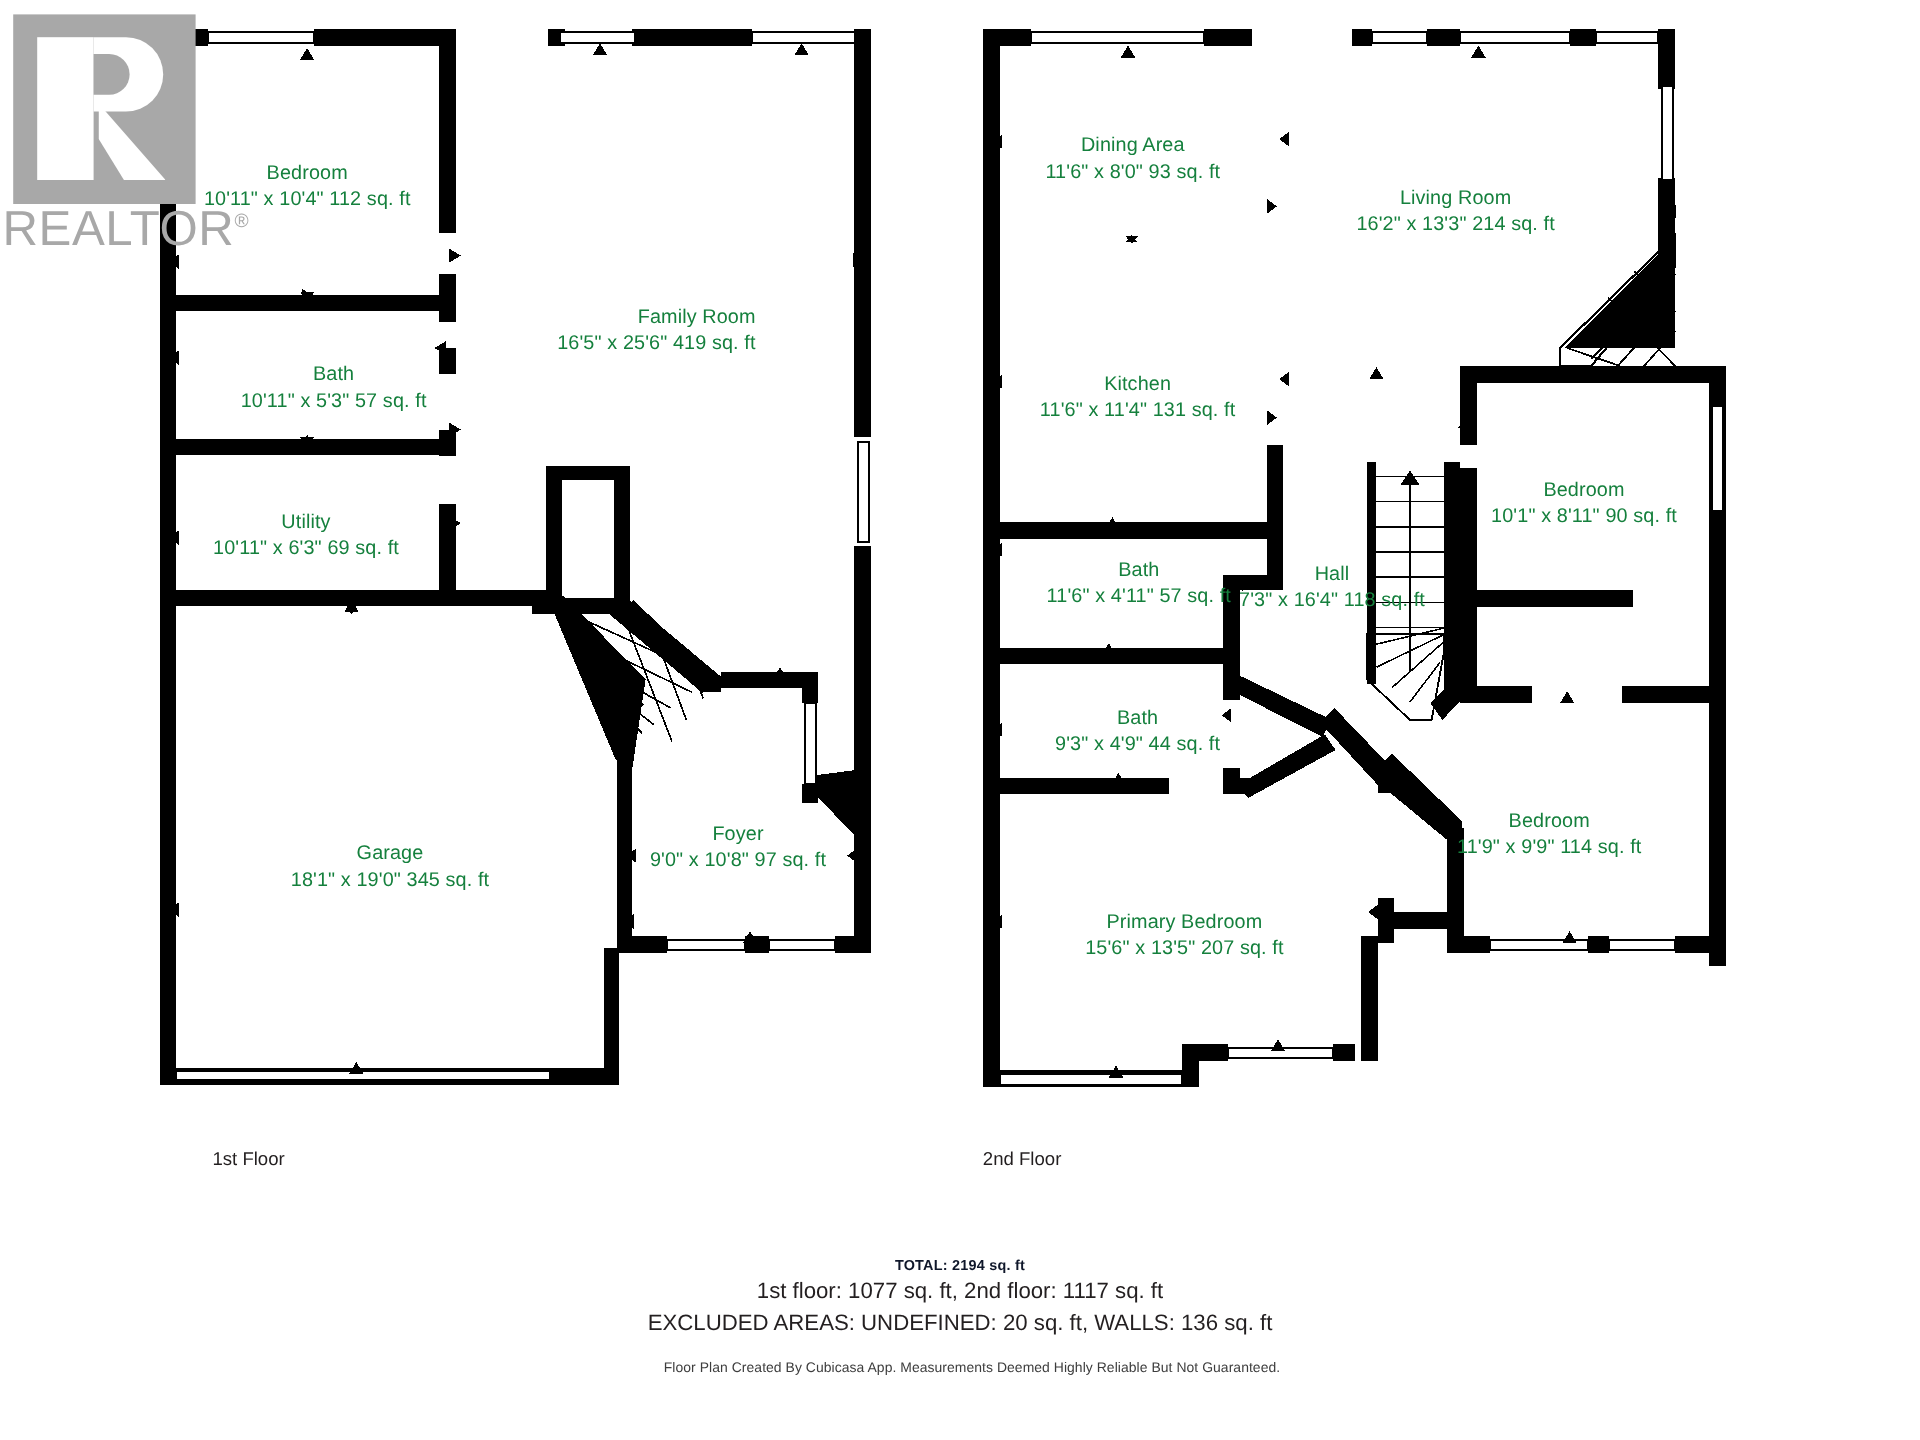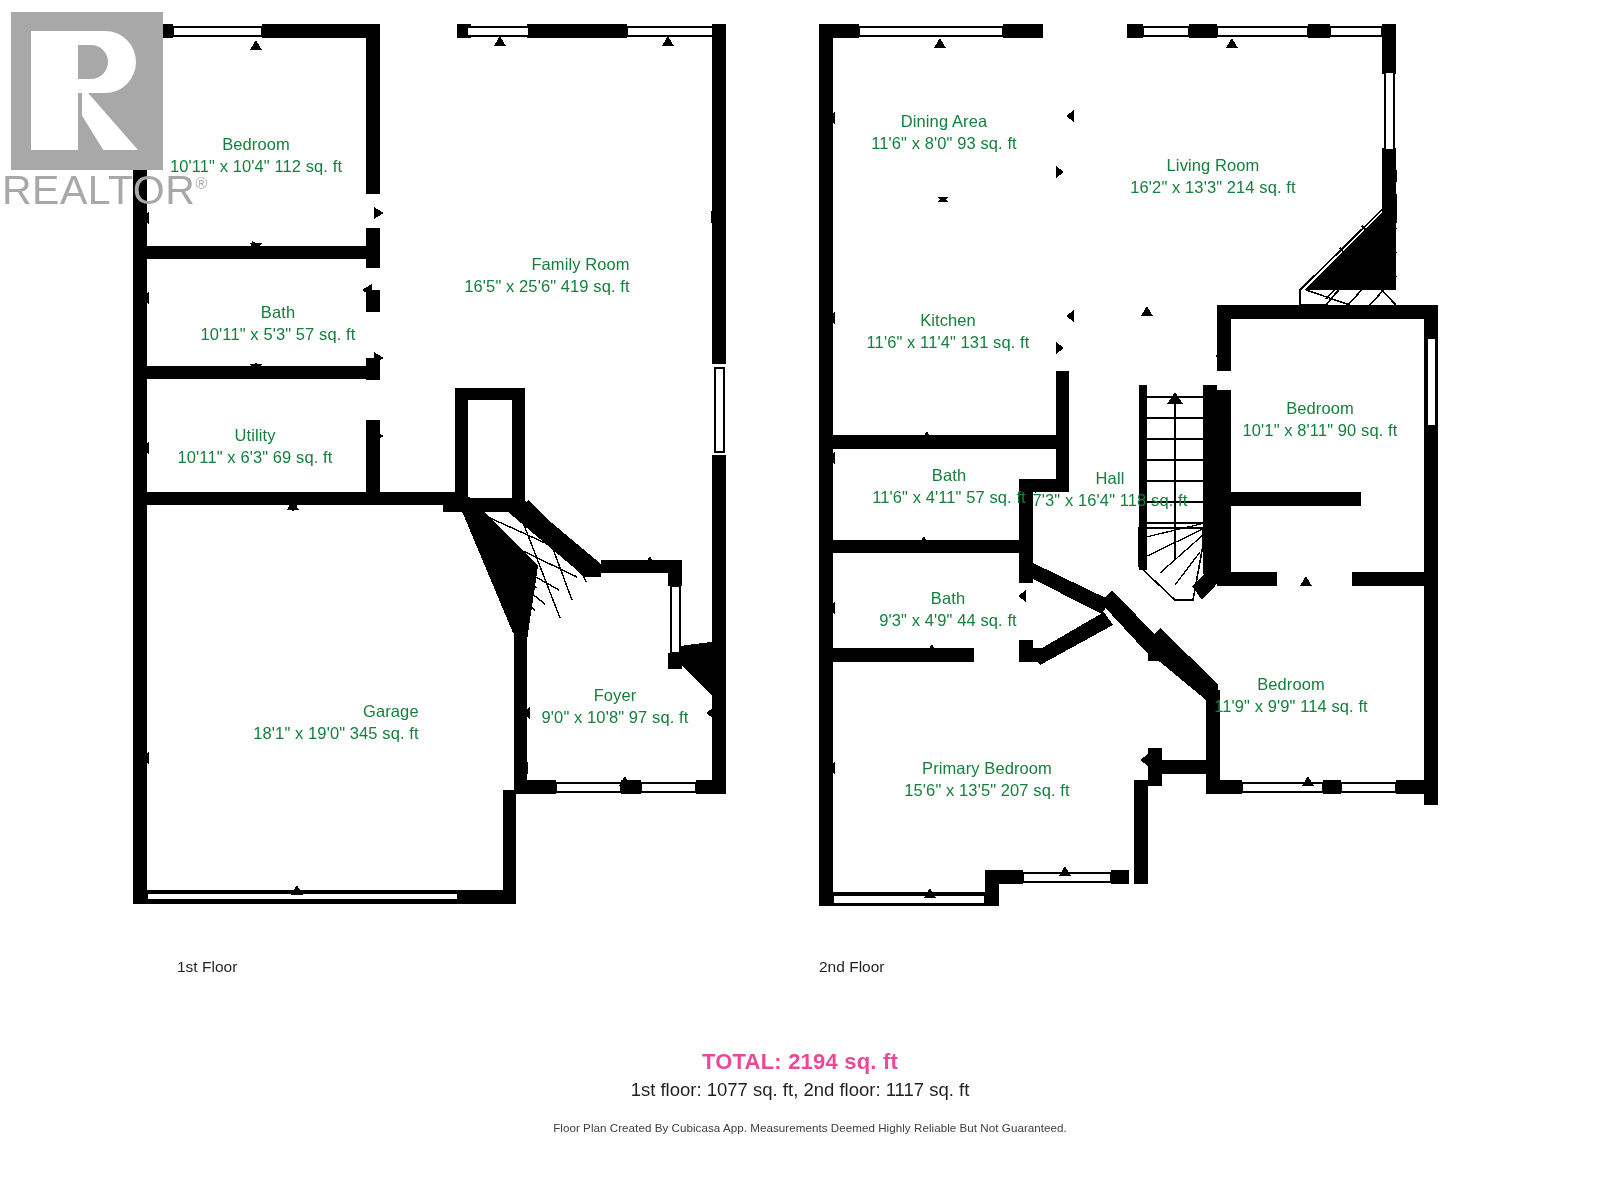--- a/index.html
+++ b/index.html
@@ -58,23 +58,23 @@
 
   
   #footer {
     position: absolute;
     left: 0;
     top: 1046px;
     width: 1600px;
     text-align: center;
   }
   #footer .total {
-    font-size: 22px;
+    font-size: 12px;
     font-weight: bold;
-    color: #ec4899;
+    color: #0f172a;
     letter-spacing: 0.2px;
     line-height: 1.42;
   }
   #footer .sub {
     font-size: 18.5px;
     color: #231f20;
     line-height: 1.42;
   }
   #footer .excluded {
     font-size: 18.5px;
@@ -466,21 +466,21 @@
   <div class="room-label" style="left:255px; top:425px;">
     <span class="rl-name">Utility</span>
     <span class="rl-dims">10'11" x 6'3" 69 sq. ft</span>
   </div>
 
   <div class="room-label" style="left:547px; top:254px;text-align:right;">
     <span class="rl-name">Family Room</span>
     <span class="rl-dims">16'5" x 25'6" 419 sq. ft</span>
   </div>
 
-  <div class="room-label" style="left:336px; top:701px;text-align:right;">
+  <div class="room-label" style="left:325px; top:701px;">
     <span class="rl-name">Garage</span>
     <span class="rl-dims">18'1" x 19'0" 345 sq. ft</span>
   </div>
 
   <div class="room-label" style="left:615px; top:685px;">
     <span class="rl-name">Foyer</span>
     <span class="rl-dims">9'0" x 10'8" 97 sq. ft</span>
   </div>
 
   <div class="room-label" style="left:944px; top:111px;">
@@ -527,20 +527,21 @@
     <span class="rl-name">Primary Bedroom</span>
     <span class="rl-dims">15'6" x 13'5" 207 sq. ft</span>
   </div>
 
   <div class="floor-caption" style="left:133px; top:958px;margin-left:44px;">1st Floor</div>
   <div class="floor-caption" style="left:819px; top:958px;">2nd Floor</div>
 
   <div id="footer">
     <div class="total">TOTAL: 2194 sq. ft</div>
     <div class="sub">1st floor: 1077 sq. ft, 2nd floor: 1117 sq. ft</div>
+    <div class="excluded">EXCLUDED AREAS: UNDEFINED: 20 sq. ft, WALLS: 136 sq. ft</div>
     <div class="credit">Floor Plan Created By Cubicasa App. Measurements Deemed Highly Reliable But Not Guaranteed.</div>
   </div>
 
   <div id="realtor-logo">
     <div class="rl-mark"></div>
     <div class="rl-stem"></div>
     <div class="rl-bowl"></div>
     <div class="rl-bowl-in"></div>
     <div class="rl-leg"></div>
     <div class="rl-word"><span>REALTOR</span><span class="rl-reg">®</span></div>

